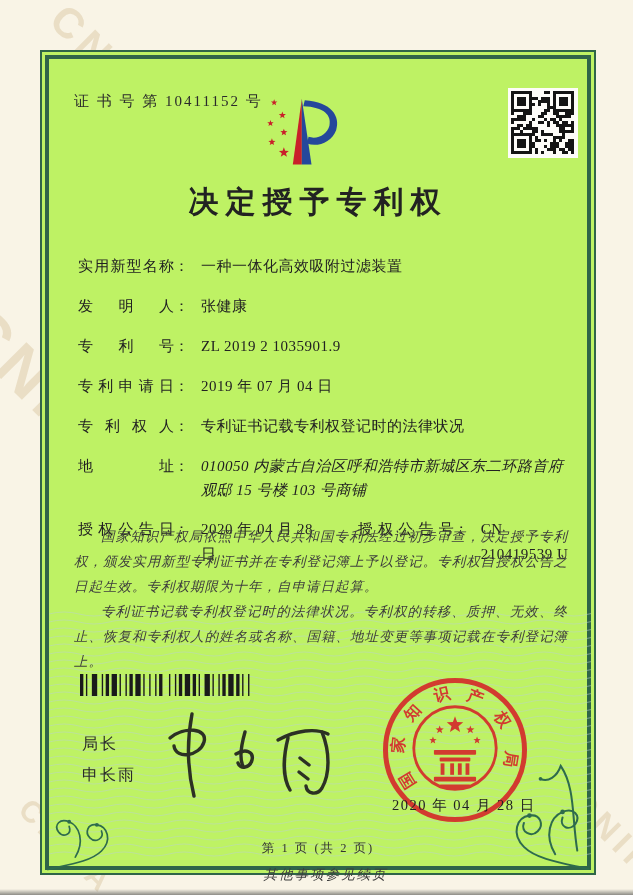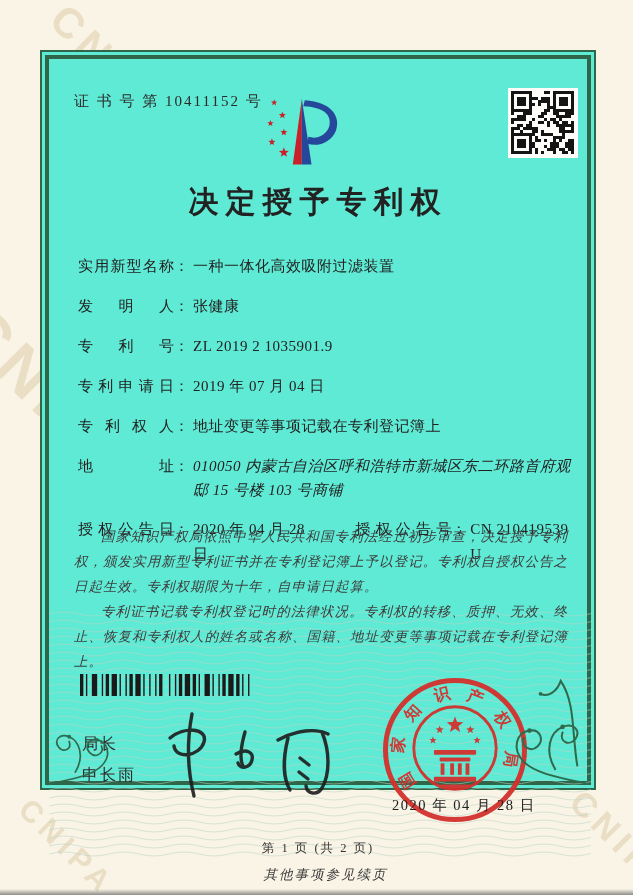--- a/index.html
+++ b/index.html
@@ -1,36 +1,36 @@
 <!DOCTYPE html>
 <html><head>
 <meta charset="utf-8">
 <style>
   * { margin:0; padding:0; box-sizing:border-box; }
   body { width:633px; height:895px; overflow:hidden; font-family:"Liberation Serif", serif; }
   .page { position:relative; width:633px; height:895px; background:#f9f4e6; overflow:hidden; }
   .watermark { position:absolute; font-family:"Liberation Sans", sans-serif; font-weight:bold;
     color:rgba(214,196,158,0.45); transform:rotate(45deg); letter-spacing:6px; z-index:0; white-space:nowrap; }
-  .frame { position:absolute; left:40px; top:50px; width:556px; height:740px;
-    border:2px solid #2f6548; background:#5eead4; z-index:1; }
+  .frame { position:absolute; left:40px; top:50px; width:556px; height:825px;
+    border:2px solid #2f6548; background:#bef264; z-index:1; }
   .frame-inner { position:absolute; inset:3px; border:4px solid #2f6548; }
   .guilloche { position:absolute; left:7px; top:558px; width:542px; height:248px; overflow:hidden; z-index:0; }
   .content { position:absolute; inset:0; z-index:2; }
 
   .cert-no { position:absolute; left:32px; top:40px; font-size:15px; color:#2b2b2b; letter-spacing:2px; }
   .logo { position:absolute; left:212px; top:38px; width:112px; height:84px; }
   .qr { position:absolute; left:466px; top:36px; width:70px; height:70px; background:#fdfcf8; padding:3px; }
   .title { position:absolute; left:0; top:130px; width:100%; text-align:center; font-size:30px;
     font-weight:bold; letter-spacing:7px; color:#222; font-family:"DejaVu Serif", serif; }
 
   .fields { position:absolute; left:36px; top:202px; width:500px; font-size:15px; color:#222; }
   .frow { display:flex; align-items:flex-start; line-height:25px; margin-bottom:15px; }
   .flabel { display:inline-block; width:96px; text-align:justify; text-align-last:justify; flex:none; }
   .fcolon { flex:none; }
-  .fvalue { margin-left:4px; letter-spacing:0.5px; }
+  .fvalue { margin-left:12px; letter-spacing:0.5px; }
   .fvalue.addr { display:inline-block; width:392px; line-height:24px;font-style:italic; }
   .grant-group { display:flex; margin-left:34px; }
 
   .paras { position:absolute; left:32px; top:472px; width:494px; font-size:13.5px; line-height:25px;
     color:#3d3d3d; font-style:italic; letter-spacing:1px; text-align:justify; }
   .paras p { text-indent:2em; }
 
   .barcode { position:absolute; left:38px; top:622px; width:172px; height:22px; }
   .signer { position:absolute; left:40px; top:676px; font-size:16px; color:#2a2a2a; line-height:31px; letter-spacing:2px; }
   .signature { position:absolute; left:108px; top:650px; width:200px; height:105px; z-index:3; }
@@ -380,21 +380,21 @@
           <span class="fvalue">ZL 2019 2 1035901.9</span>
         </div>
         <div class="frow">
           <span class="flabel">专利申请日</span>
             <span class="fcolon">：</span>
           <span class="fvalue">2019 年 07 月 04 日</span>
         </div>
         <div class="frow">
           <span class="flabel">专利权人</span>
             <span class="fcolon">：</span>
-          <span class="fvalue">地址变更等事项记载在专利登记簿上</span>
+          <span class="fvalue">专利证书记载专利权登记时的法律状况</span>
         </div>
         <div class="frow">
           <span class="flabel">地址</span>
             <span class="fcolon">：</span>
           <span class="fvalue addr">010050 内蒙古自治区呼和浩特市新城区东二环路首府观邸 15 号楼 103 号商铺</span>
         </div>
         <div class="frow">
           <span class="flabel">授权公告日</span>
             <span class="fcolon">：</span>
           <span class="fvalue">2020 年 04 月 28 日</span>

